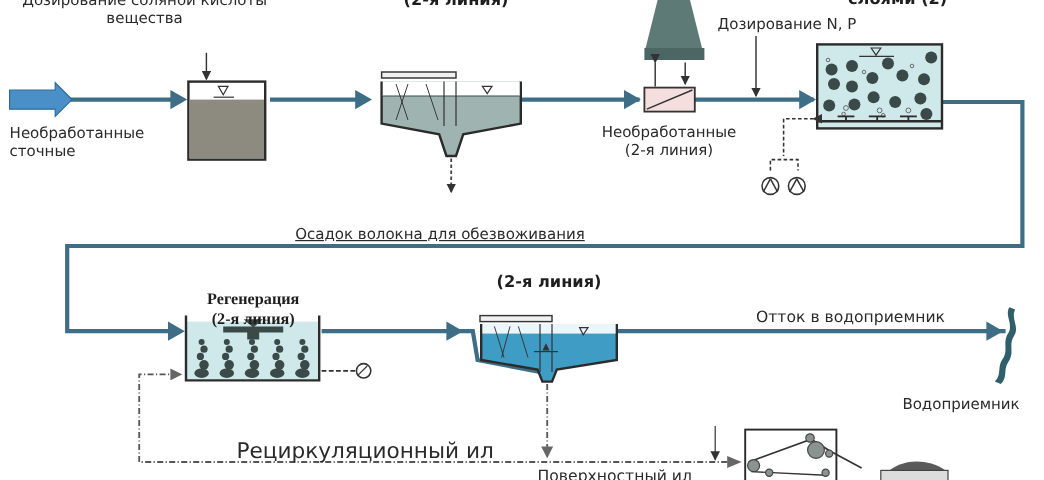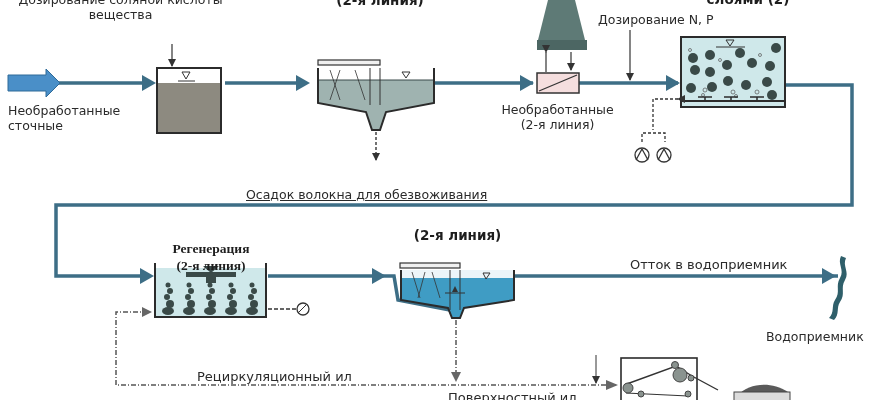--- a/index.html
+++ b/index.html
@@ -255,20 +255,20 @@
   <div>Регенерация</div>
   <div>(2-я линия)</div>
 </div>
 
 <div class="ttl" style="left:365px;top:227px;width:185px;">
   <div>(2-я линия)</div>
 </div>
 
 <div class="lbl" style="left:630px;top:257px;font-size:13px;">Отток в водоприемник</div>
 
-<div class="lbl" style="left:752px;top:329px;margin-left:14px;">Водоприемник</div>
+<div class="lbl" style="left:752px;top:329px;">Водоприемник</div>
 
 <div class="lbl ctr" style="left:490px;top:320px;width:205px;">
 </div>
 
-<div class="lbl" style="left:197px;top:369px;font-size:13px;">Рециркуляционный ил</div>
+<div class="lbl" style="left:197px;top:369px;font-size:18px;">Рециркуляционный ил</div>
 
 <div class="lbl" style="left:448px;top:390px;font-size:13px;">Поверхностный ил</div>
 
 </body></html>

